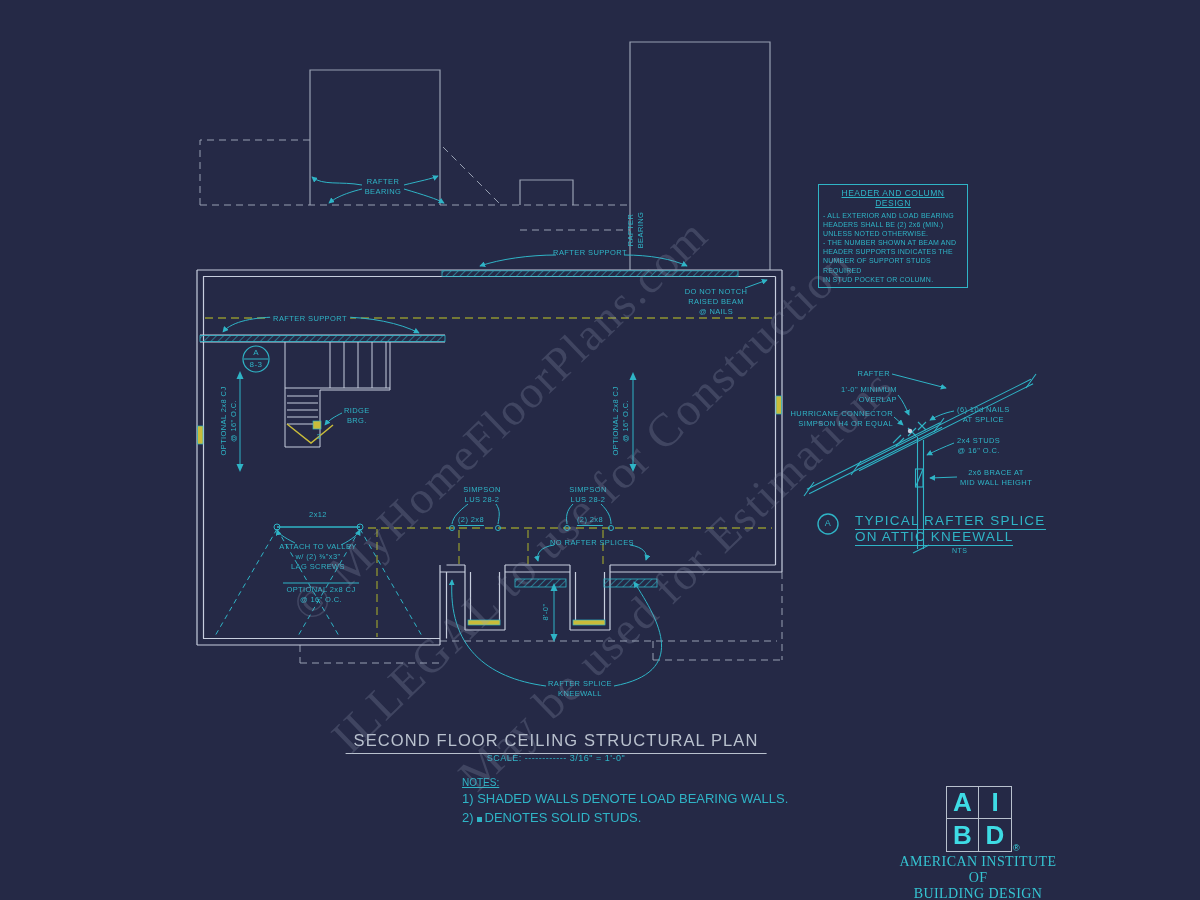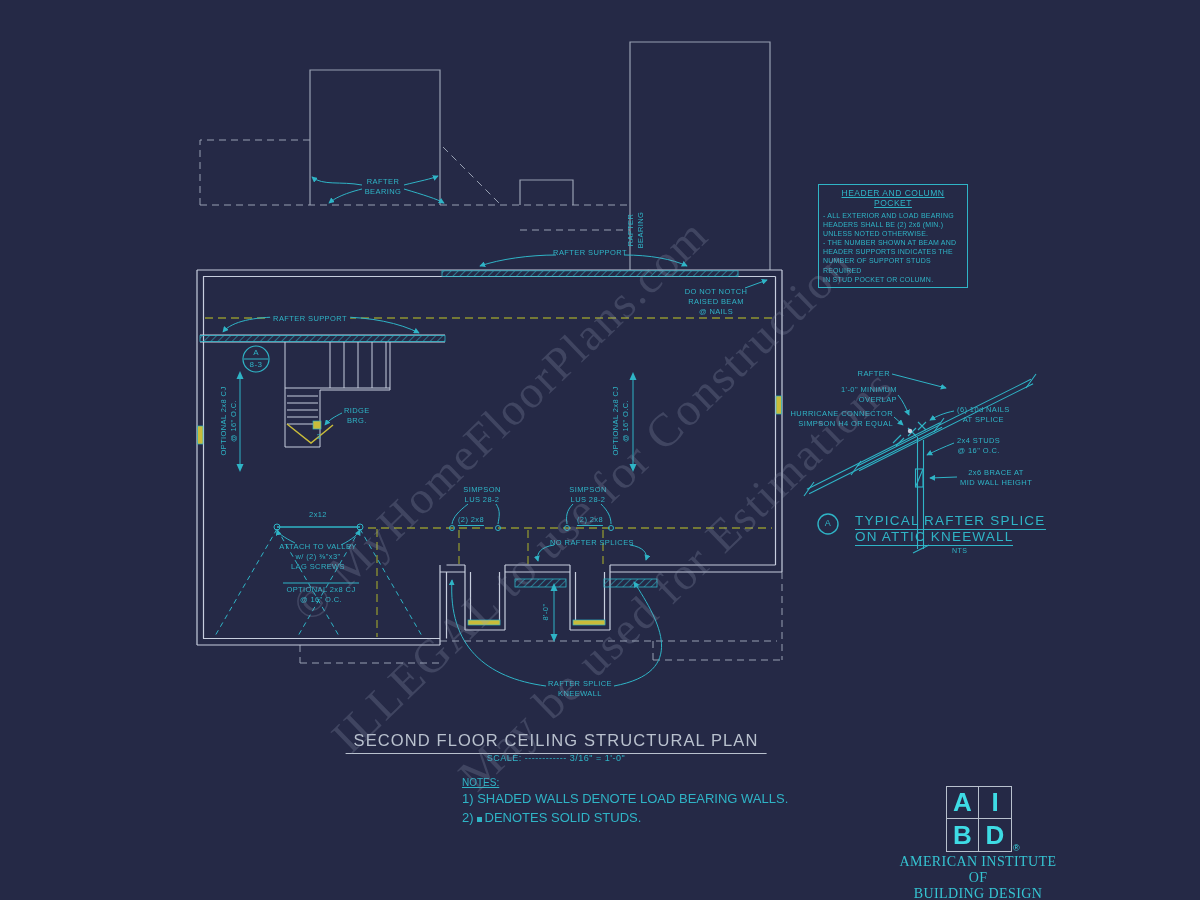--- a/index.html
+++ b/index.html
@@ -270,21 +270,21 @@
 <div class="lbl" style="left:592px;top:538px">NO RAFTER SPLICES</div>
 
 <div class="lbl rot" style="left:546px;top:612px">8'-0"</div>
 
 <div class="lbl" style="left:580px;top:679px">
   <span class="ln">RAFTER SPLICE</span>
   <span class="ln">KNEEWALL</span>
 </div>
 
 <div class="hdrbox">
-  <span class="t">HEADER AND COLUMN POCKET</span>
+  <span class="t">HEADER AND COLUMN DESIGN</span>
   <span class="ln">- ALL EXTERIOR AND LOAD BEARING</span>
   <span class="ln">HEADERS SHALL BE (2) 2x6 (MIN.)</span>
   <span class="ln">UNLESS NOTED OTHERWISE.</span>
   <span class="ln">- THE NUMBER SHOWN AT BEAM AND</span>
   <span class="ln">HEADER SUPPORTS INDICATES THE</span>
   <span class="ln">NUMBER OF SUPPORT STUDS REQUIRED</span>
   <span class="ln">IN STUD POCKET OR COLUMN.</span>
 </div>
 
 <div class="lbl rightal" style="left:890px;top:369px">RAFTER</div>

